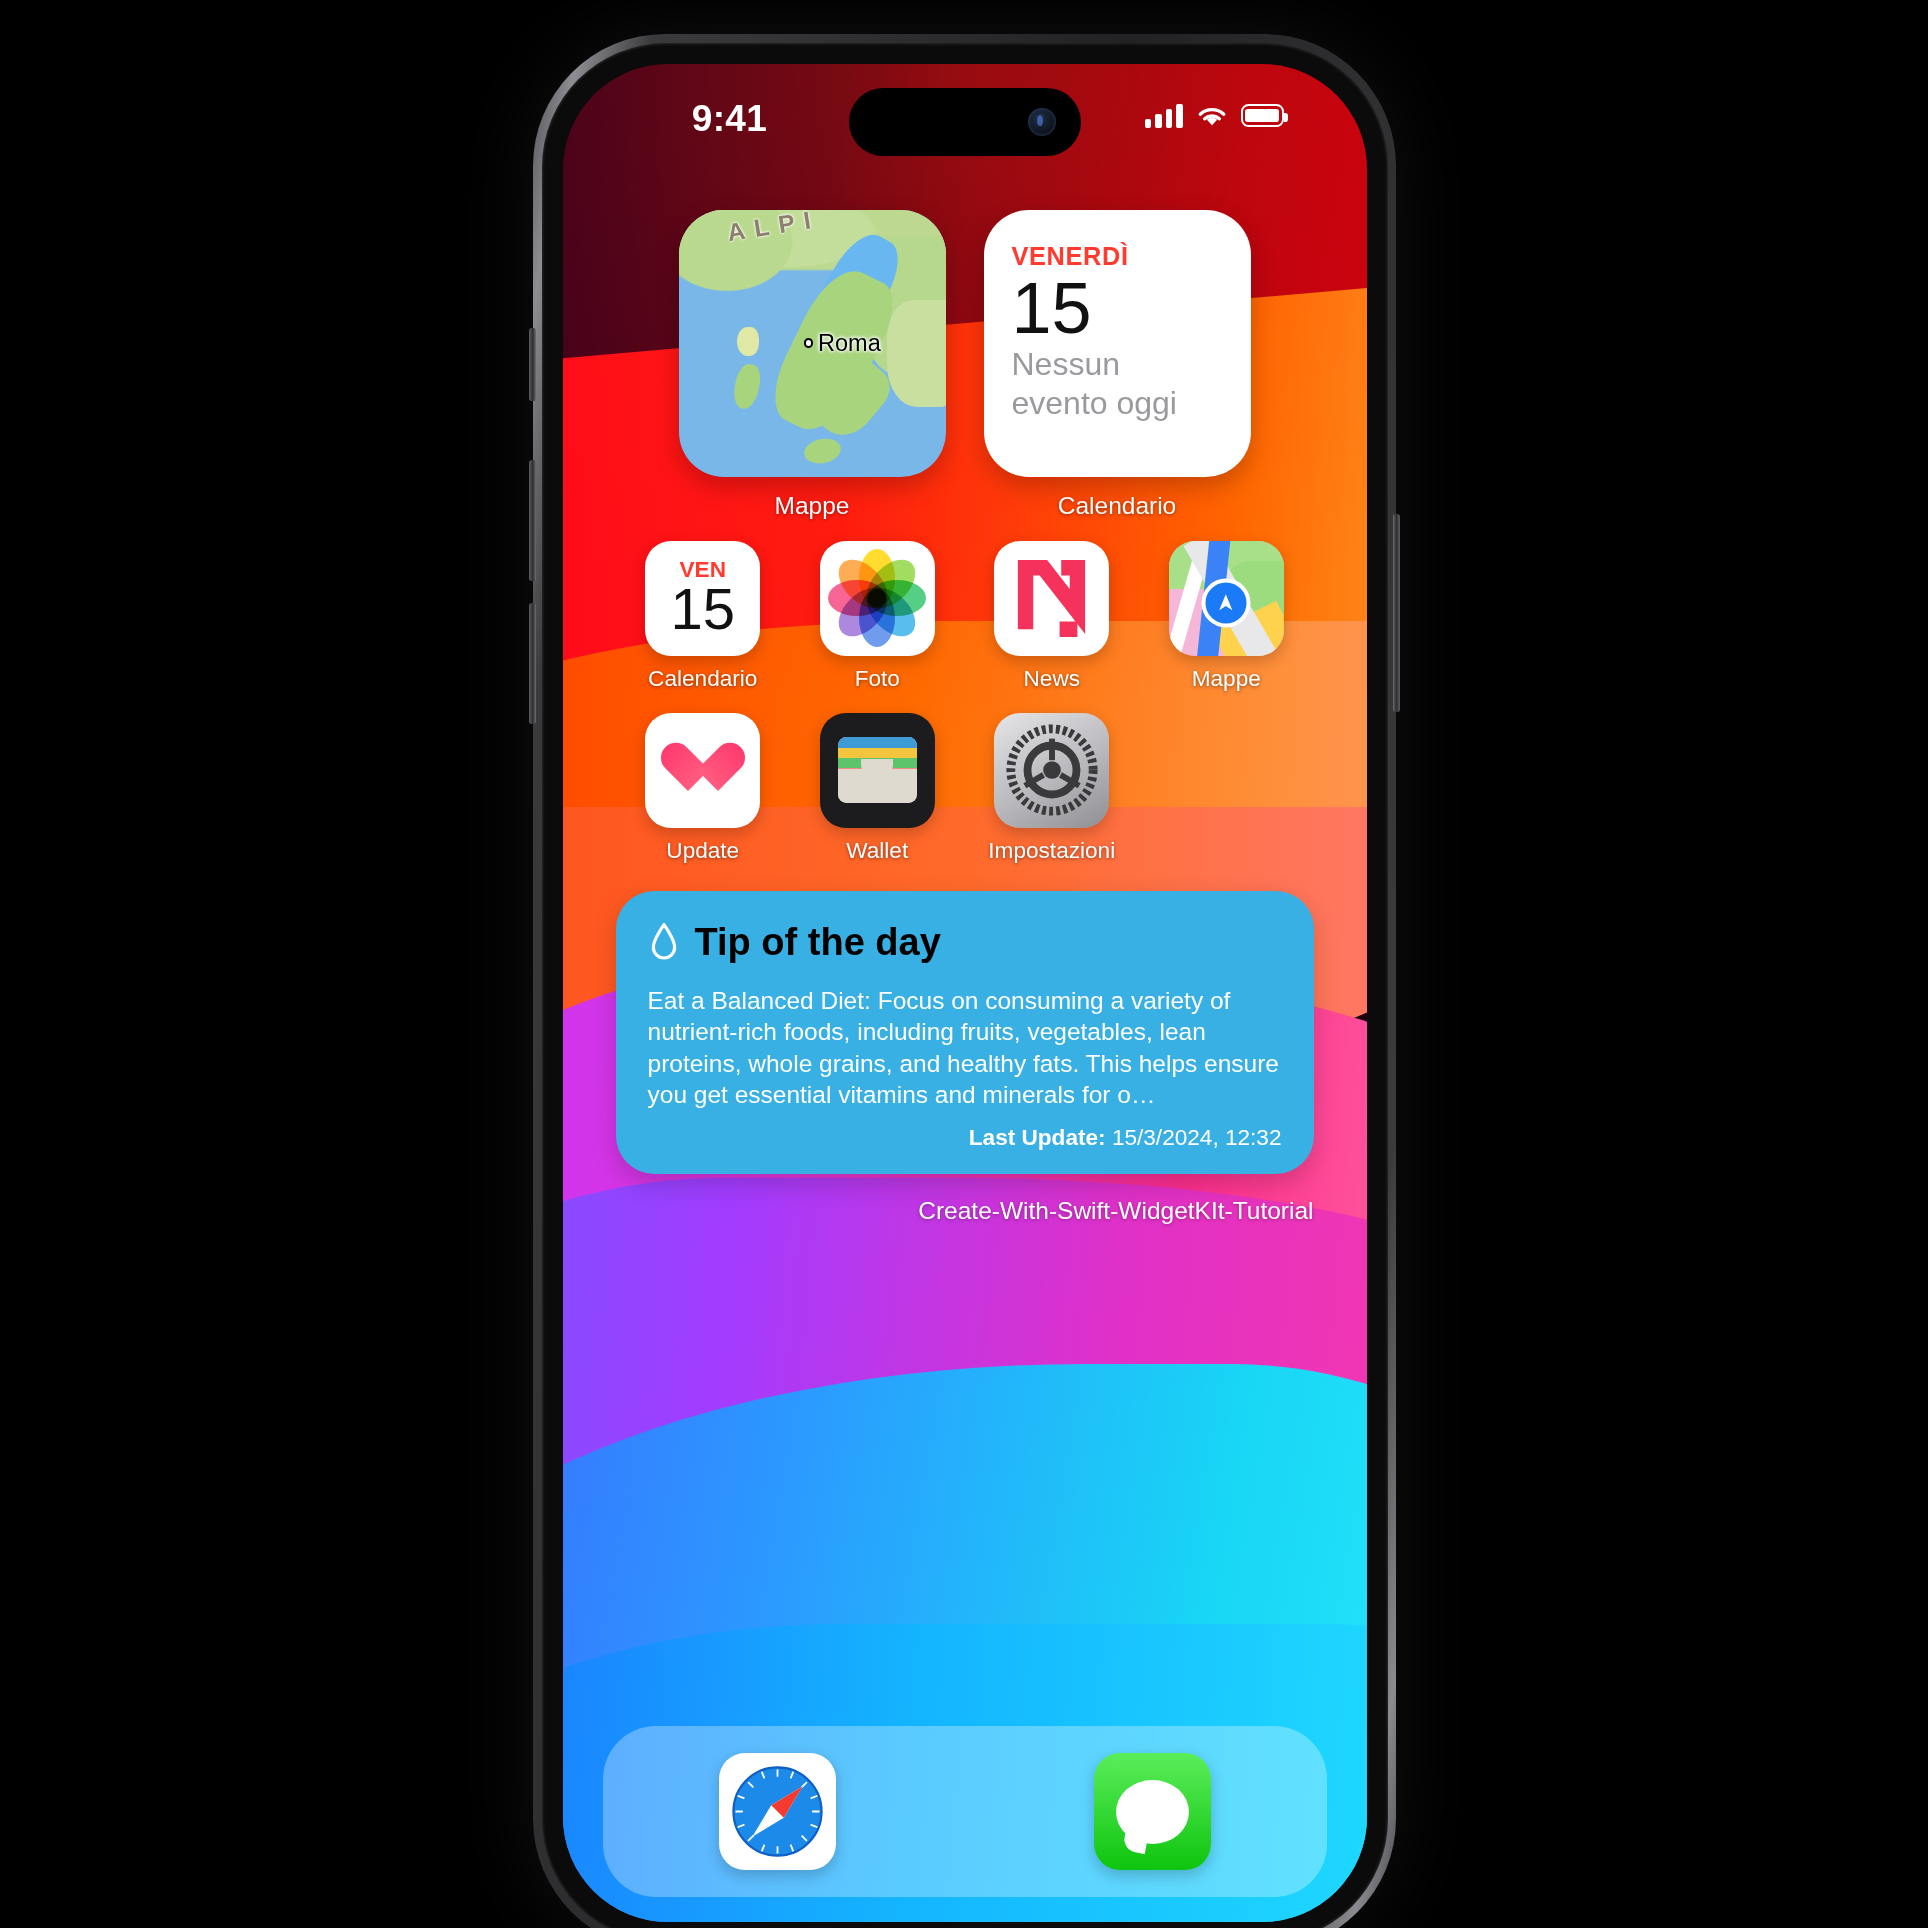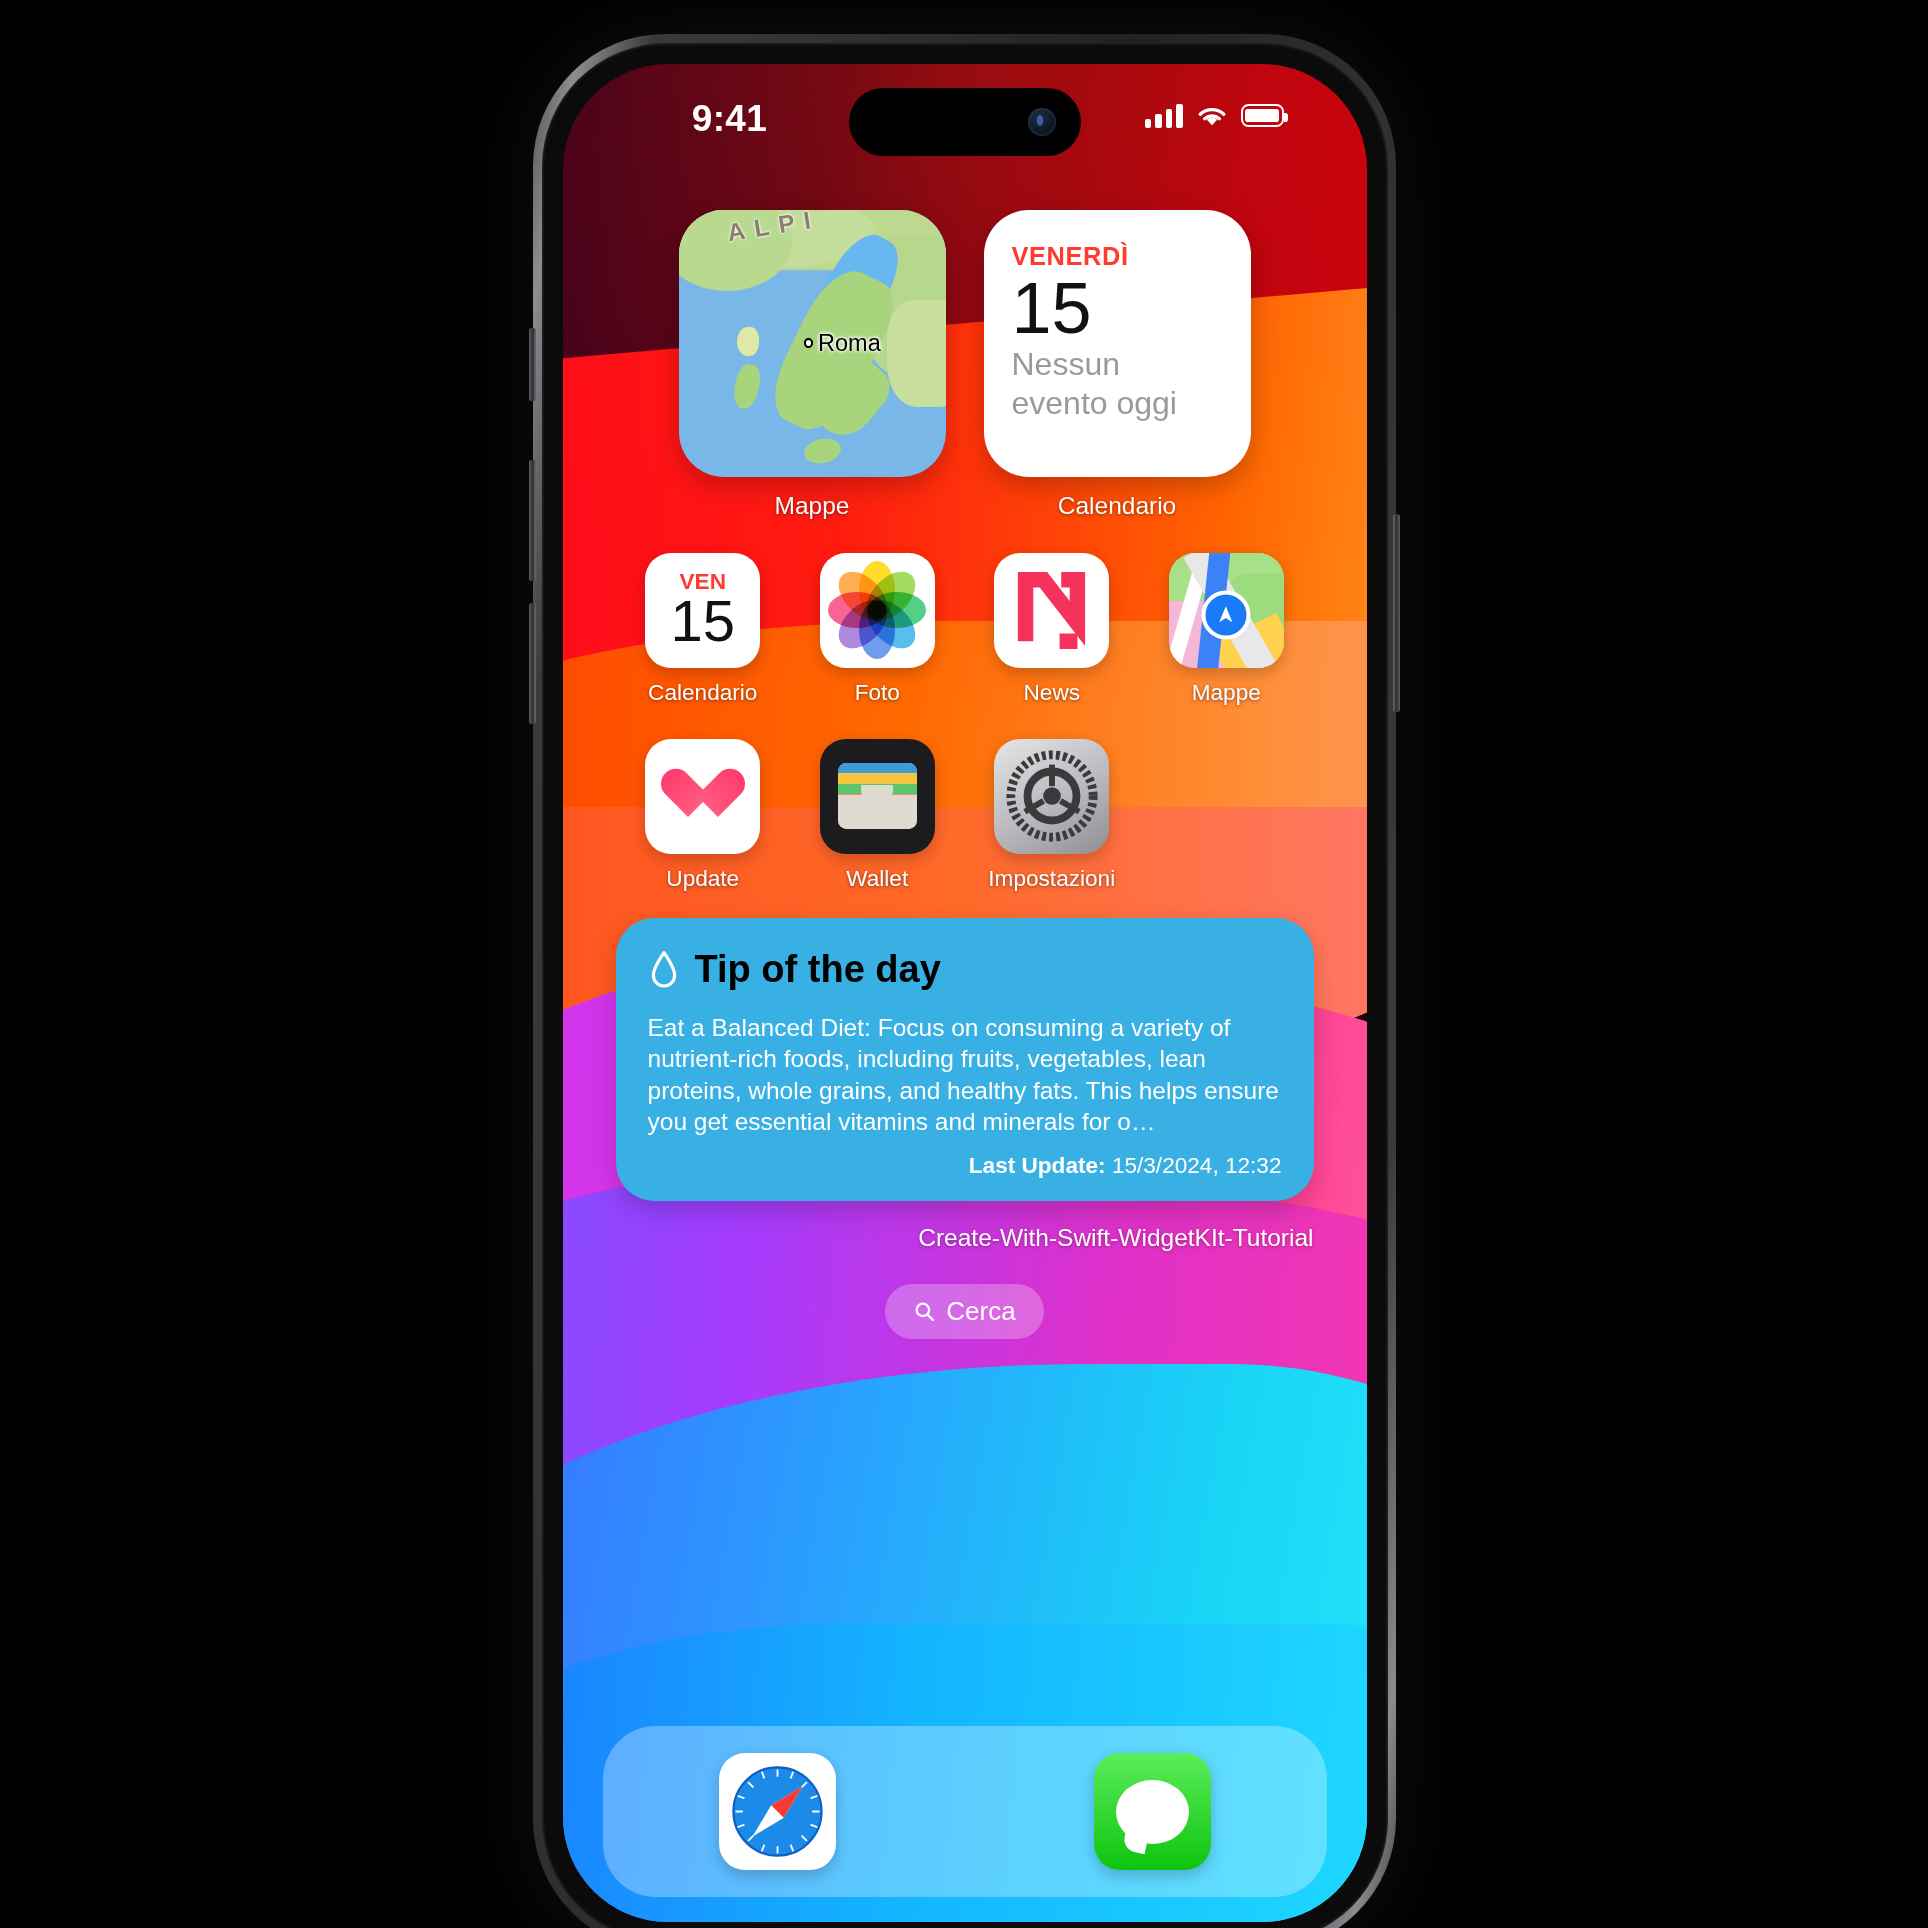--- a/index.html
+++ b/index.html
@@ -132,21 +132,21 @@
   .calw{ background:#fff; padding:32px 28px; position:relative; }
   .cal-dow{ color:#ff3b30; font-size:25.4px; font-weight:700; letter-spacing:0.6px; }
   .cal-num{ color:#111; font-size:72px; font-weight:400; line-height:.96; margin-top:3.8px; }
   .cal-ev{ position:absolute; left:28px; bottom:53px; color:#9a9a9e; font-size:32px;
     line-height:1.22; }
 
   
   .grid{ display:grid; grid-template-columns:repeat(4,1fr); gap:0 0;
     padding:21px 53px 0 53px; justify-items:center; }
   .app{ width:143px; text-align:center; margin-bottom:21px; }
-  .icon{ width:115px; height:115px; border-radius:26px; margin:12px auto;
+  .icon{ width:115px; height:115px; border-radius:26px; margin:0 auto;
     box-shadow:0 5.6px 15px rgba(0,0,0,.20); position:relative; overflow:hidden; }
   .applabel{ margin-top:10.4px; color:#fff; font-size:22.6px;
     text-shadow:0 0.9px 3.8px rgba(0,0,0,.5); white-space:nowrap; }
 
   
   .ic-cal{ background:#fff; display:flex; flex-direction:column;
     align-items:center; justify-content:center; }
   .ic-cal .d{ color:#ff3b30; font-size:22.6px; font-weight:700; margin-top:-3.8px; }
   .ic-cal .n{ color:#111; font-size:58px; font-weight:300; line-height:.9; }
 
@@ -413,29 +413,20 @@
            </div>
            <div class="tip-body">Eat a Balanced Diet: Focus on consuming a variety of nutrient-rich foods, including fruits, vegetables, lean proteins, whole grains, and healthy fats. This helps ensure you get essential vitamins and minerals for o…</div>
            <div class="tip-upd">
              <b>Last Update:</b>
              <span>15/3/2024, 12:32</span>
            </div>
          </div>
          <div class="tip-caption">Create-With-Swift-WidgetKIt-Tutorial</div>
        </div>
 
-       <div class="searchwrap">
-         <div class="searchpill">
-           <svg width="22.6" height="22.6" viewBox="0 0 24 24">
-             <circle cx="10.5" cy="10.5" r="6.6" fill="none" stroke="#fff" stroke-width="2.4"></circle>
-             <path d="M15.4 15.4 L21 21" stroke="#fff" stroke-width="2.6" stroke-linecap="round"></path>
-           </svg>
-           <span>Cerca</span>
-         </div>
-       </div>
 
        <div class="dock">
          <div class="icon ic-safari">
            <svg width="105" height="105" viewBox="0 0 100 100">
              <circle cx="50" cy="50" r="42" fill="#1b8ae8"></circle>
              <circle cx="50" cy="50" r="42" fill="none" stroke="#1060c4" stroke-width="2"></circle>
              <g stroke="#fff" stroke-width="1.7">
                <path d="M50 10 v7"></path>
                     <path d="M50 83 v7"></path>
                     <path d="M10 50 h7"></path>

